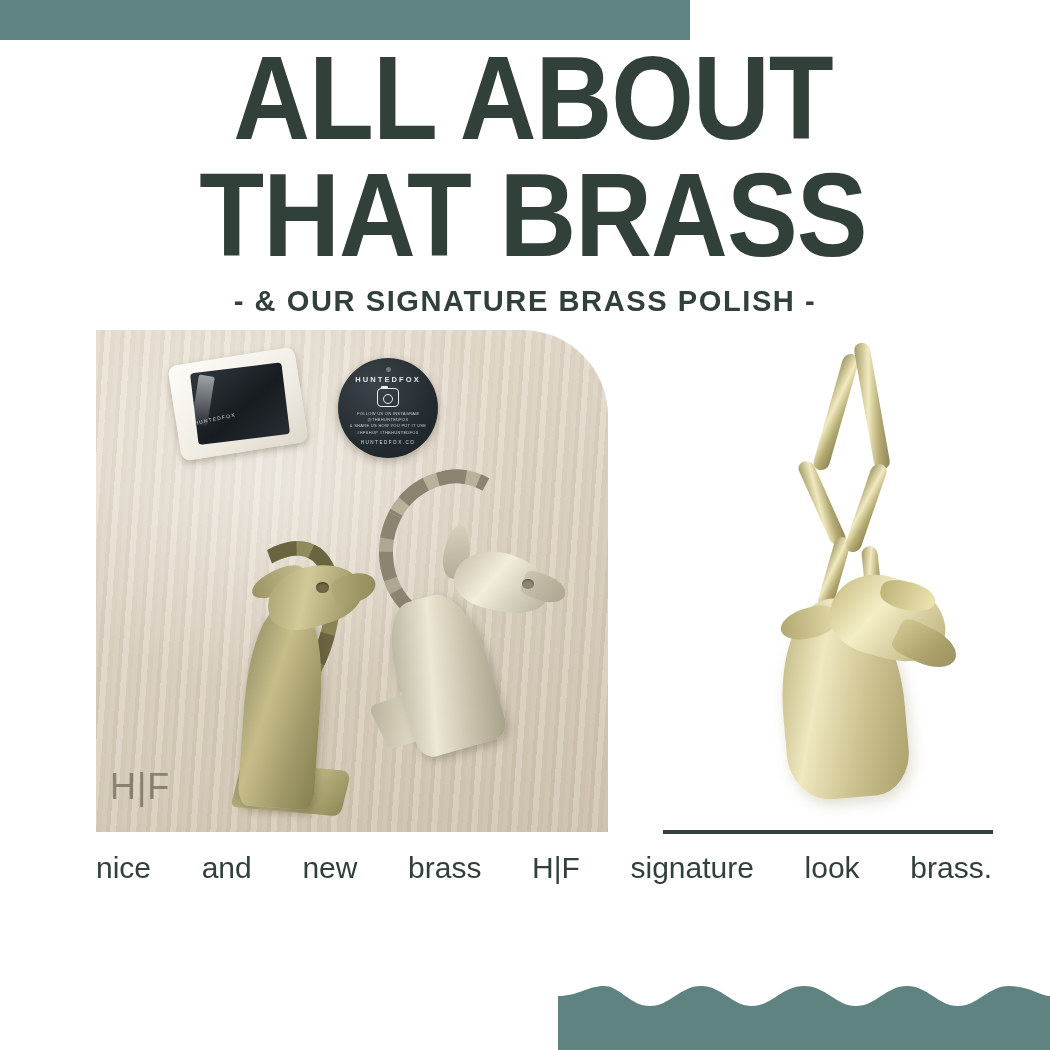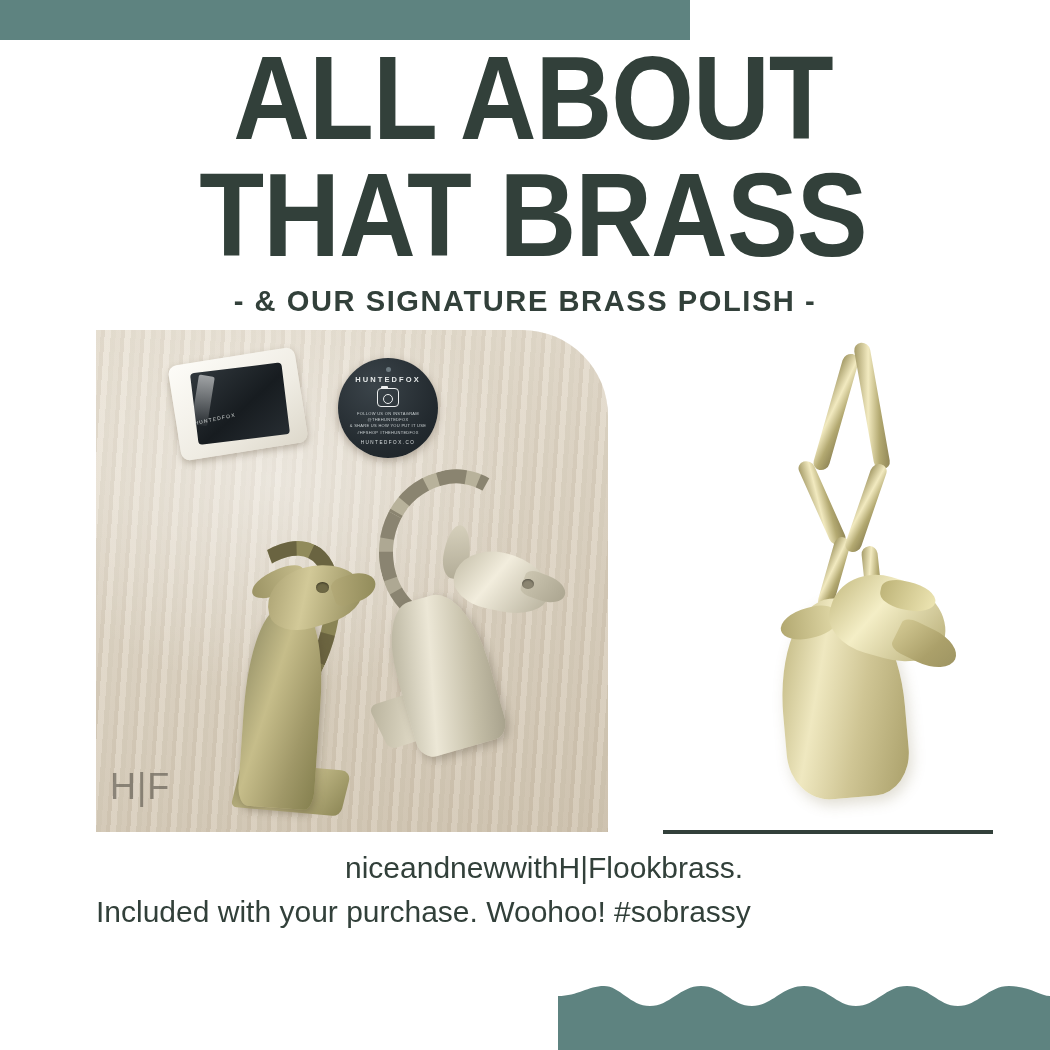--- a/index.html
+++ b/index.html
@@ -411,21 +411,21 @@
     width:896px;
     color:#32403a;
     font-size:30px;
     line-height:44px;
     font-weight:400;
     text-align:justify;
   }
   #body-copy .line { display:block; white-space:nowrap; }
   #body-copy .line.justify {
     display:flex;
-    justify-content:center;
+    justify-content:space-between;
     white-space:nowrap;
   }
 
   
   #bottom-wave {
     position:absolute;
     left:558px; top:982px;
     width:492px; height:68px;
   }
   #bottom-wave svg { display:block; width:100%; height:100%; }
@@ -502,26 +502,26 @@
   <div id="ss-muzzle"></div>
 </div>
 
 <div id="divider-rule"></div>
 
 <div id="body-copy">
   <span class="line justify">
     <span>nice</span>
     <span>and</span>
     <span>new</span>
-    <span>with</span>
+    <span>brass</span>
     <span>H|F</span>
+    <span>signature</span>
     <span>look</span>
     <span>brass.</span>
   </span>
-  <span class="line">Included with your purchase.  Woohoo!  #sobrassy</span>
 </div>
 
 <div id="bottom-wave">
   <svg viewBox="0 0 492 68" preserveAspectRatio="none">
     <path d="M0,14
              C20,14 30,4 46,4
              C62,4 72,24 92,24
              C112,24 122,4 143,4
              C164,4 174,24 194,24
              C214,24 224,4 246,4

